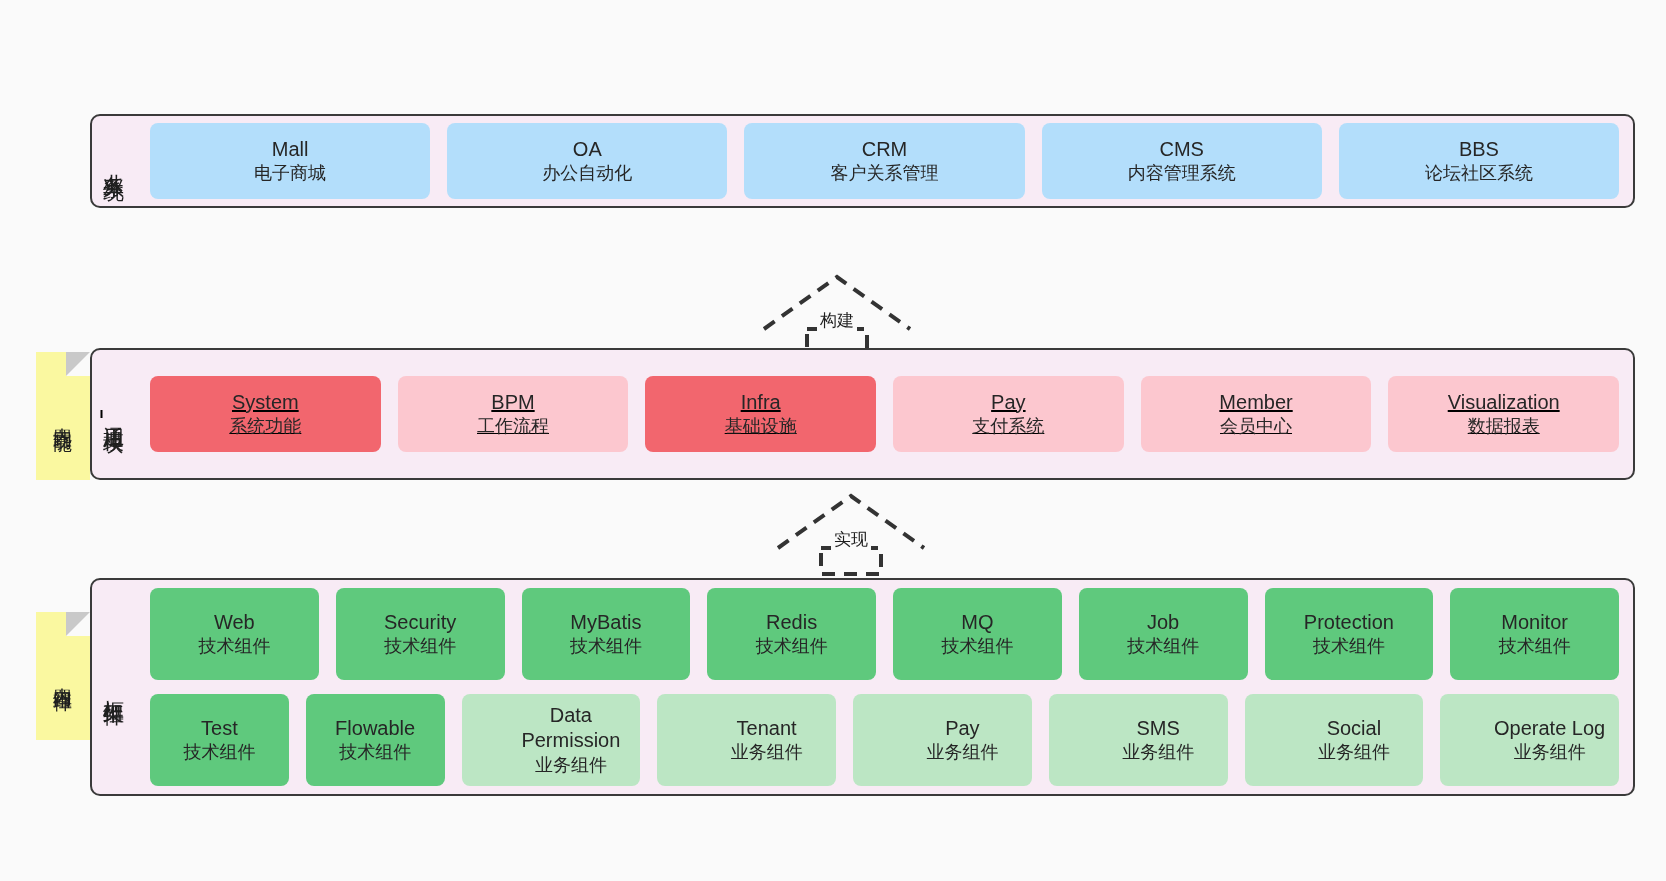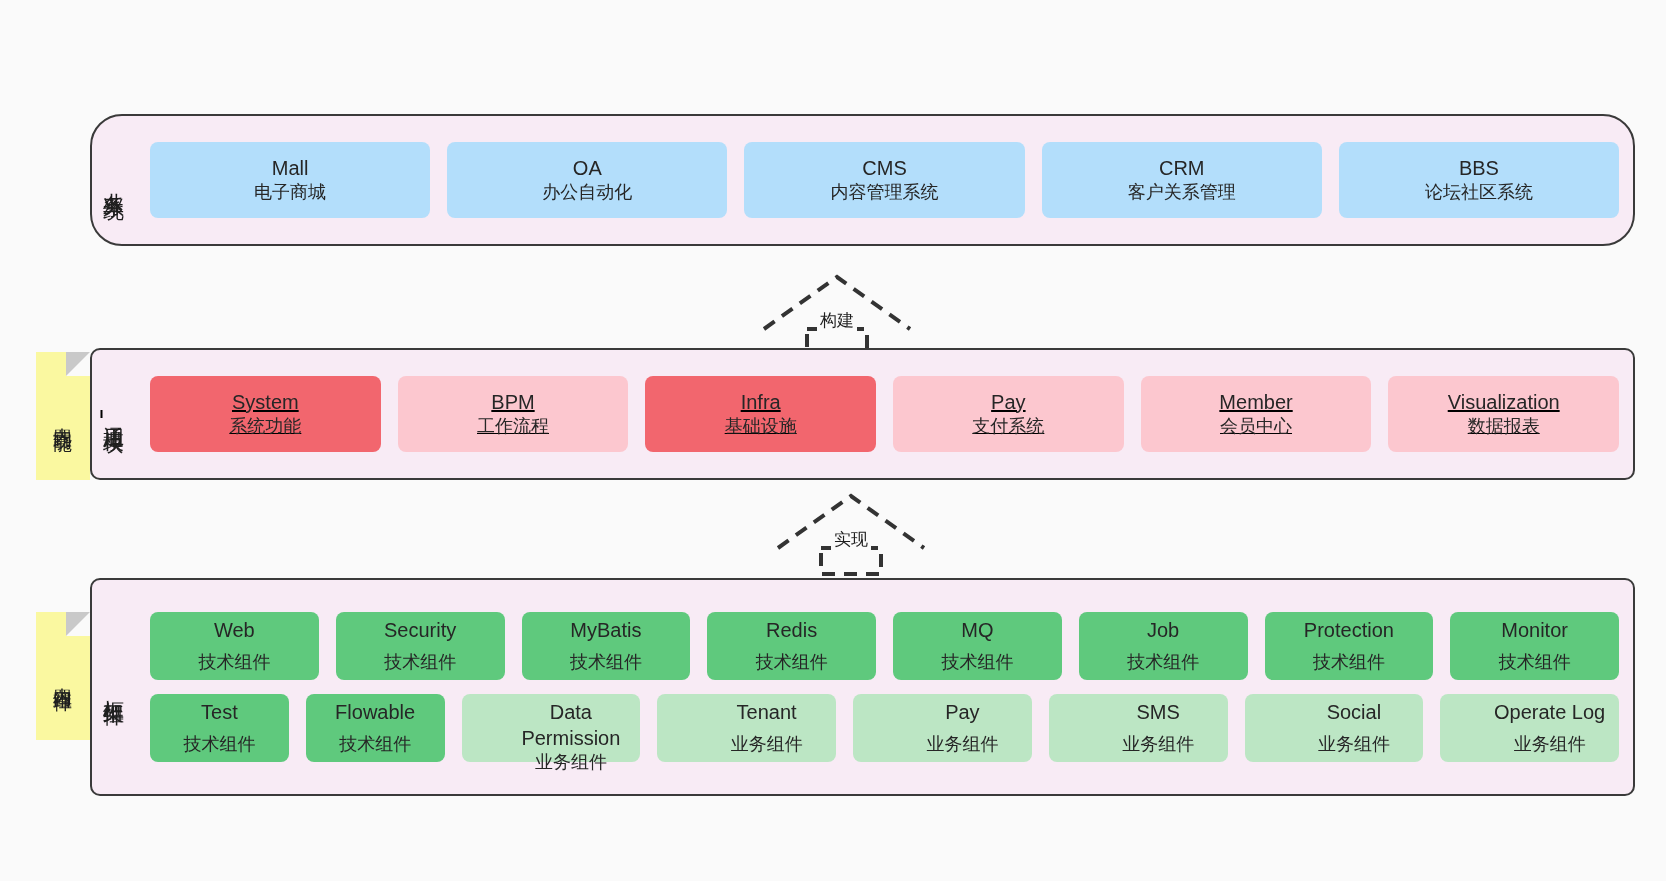--- a/index.html
+++ b/index.html
@@ -73,26 +73,26 @@
   .node .n-title { font-size: 20px; }
   .node .n-sub   { font-size: 18px; }
 
   .node.blue        { background: #B3DEFB; }
   .node.red         { background: #F2666E; }
   .node.pink        { background: #FCC7CF; }
   .node.green       { background: #5FC97D; }
   .node.green-light { background: #BCE6C4; padding-left: 44px; }
 
   
-  #layer-business { left: 90px;  top: 114px; width: 1545px; height: 132px; border-radius: 32px; }
+  #layer-business { left: 90px;  top: 114px; width: 1545px; height: 94px; }
   #layer-common   { left: 90px;  top: 348px; width: 1545px; height: 132px; text-decoration: underline; }
   #layer-frame    { left: 90px;  top: 578px; width: 1545px; height: 218px; }
 
   #layer-business .node, #layer-common .node { height: 76px; }
-  #layer-frame .node { height: 68px; justify-content: space-between; }
+  #layer-frame .node { height: 92px; }
 
   
   .sticky {
     position: absolute;
     width: 54px;
     background: #FAF8A0;
     display: flex;
     align-items: center;
     justify-content: center;
     writing-mode: vertical-rl;
@@ -144,26 +144,26 @@
       <div class="row">
         <div class="node blue">
           <span class="n-title">Mall</span>
           <span class="n-sub">电子商城</span>
         </div>
         <div class="node blue">
           <span class="n-title">OA</span>
           <span class="n-sub">办公自动化</span>
         </div>
         <div class="node blue">
+          <span class="n-title">CRM</span>
+          <span class="n-sub">客户关系管理</span>
+        </div>
+        <div class="node blue">
           <span class="n-title">CMS</span>
           <span class="n-sub">内容管理系统</span>
-        </div>
-        <div class="node blue">
-          <span class="n-title">CRM</span>
-          <span class="n-sub">客户关系管理</span>
         </div>
         <div class="node blue">
           <span class="n-title">BBS</span>
           <span class="n-sub">论坛社区系统</span>
         </div>
       </div>
     </div>
   </div>
 
   <div class="connector" id="connector-build">

